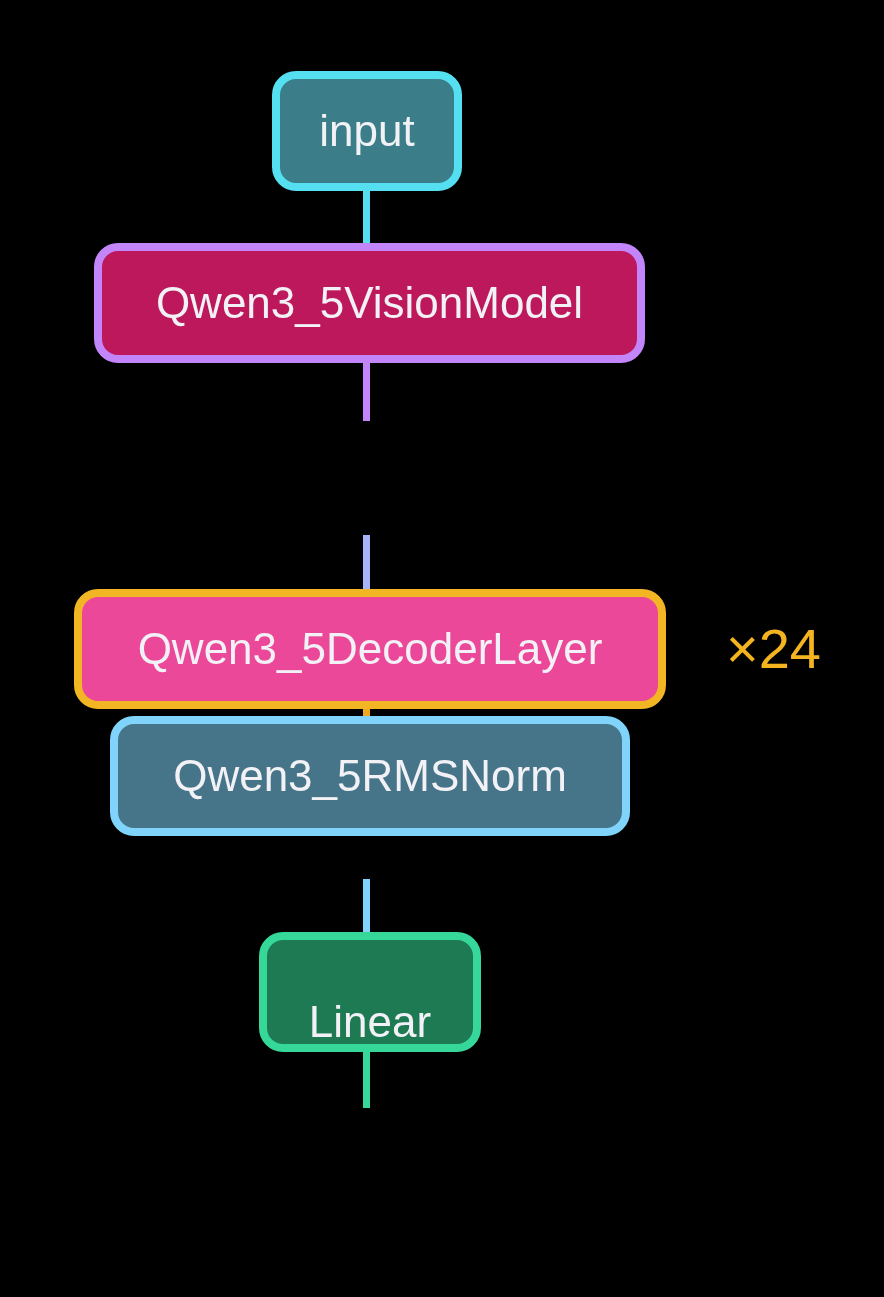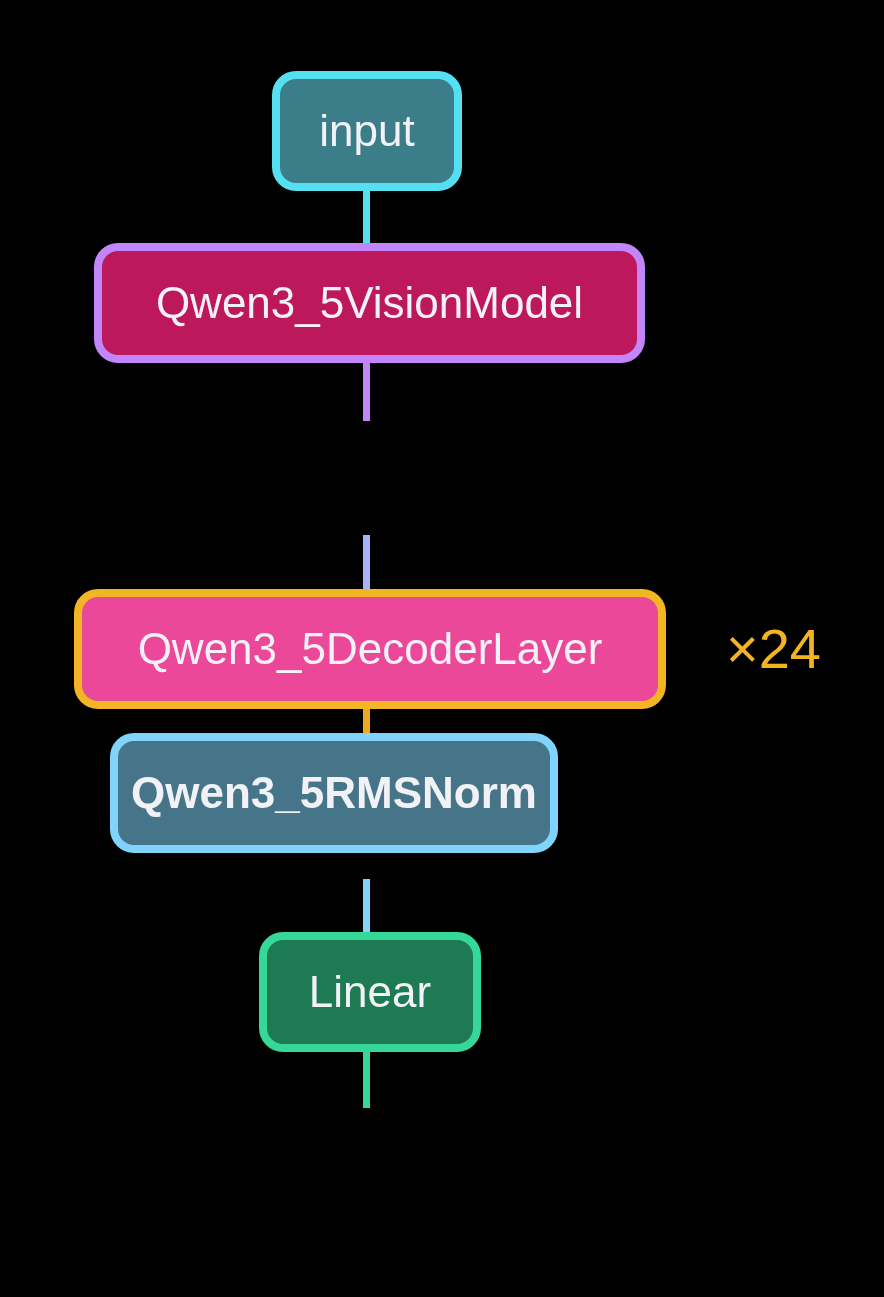--- a/index.html
+++ b/index.html
@@ -70,22 +70,22 @@
     <span class="node-label">Qwen3_5VisionModel</span>
   </div>
 
 
   <div class="node" style="left: 74px; top: 589px; width: 592px; height: 120px; background-color: #ec4899; border-color: rgb(242, 181, 36); text-align: right;">
     <span class="node-label">Qwen3_5DecoderLayer</span>
   </div>
 
   <div class="repeat-badge" style="color: rgb(244, 180, 31);">×24</div>
 
-  <div class="node" style="left: 110px; top: 733px; width: 448px; height: 120px; background-color: rgb(70, 117, 137); border-color: rgb(128, 212, 251); font-weight: bold;">
+  <div class="node" style="left: 110px; top: 716px; width: 520px; height: 120px; background-color: rgb(70, 117, 137); border-color: rgb(128, 212, 251);">
     <span class="node-label">Qwen3_5RMSNorm</span>
   </div>
 
-  <div class="node" style="left: 259px; top: 932px; width: 222px; height: 120px; background-color: rgb(30, 122, 83); border-color: rgb(54, 216, 154);">
+  <div class="node" style="left: 259px; top: 932px; width: 222px; height: 120px; background-color: rgb(30, 122, 83); border-color: rgb(54, 216, 154); align-items: flex-end;">
     <span class="node-label">Linear</span>
   </div>
 
 
 </div>
 
 </body></html>

